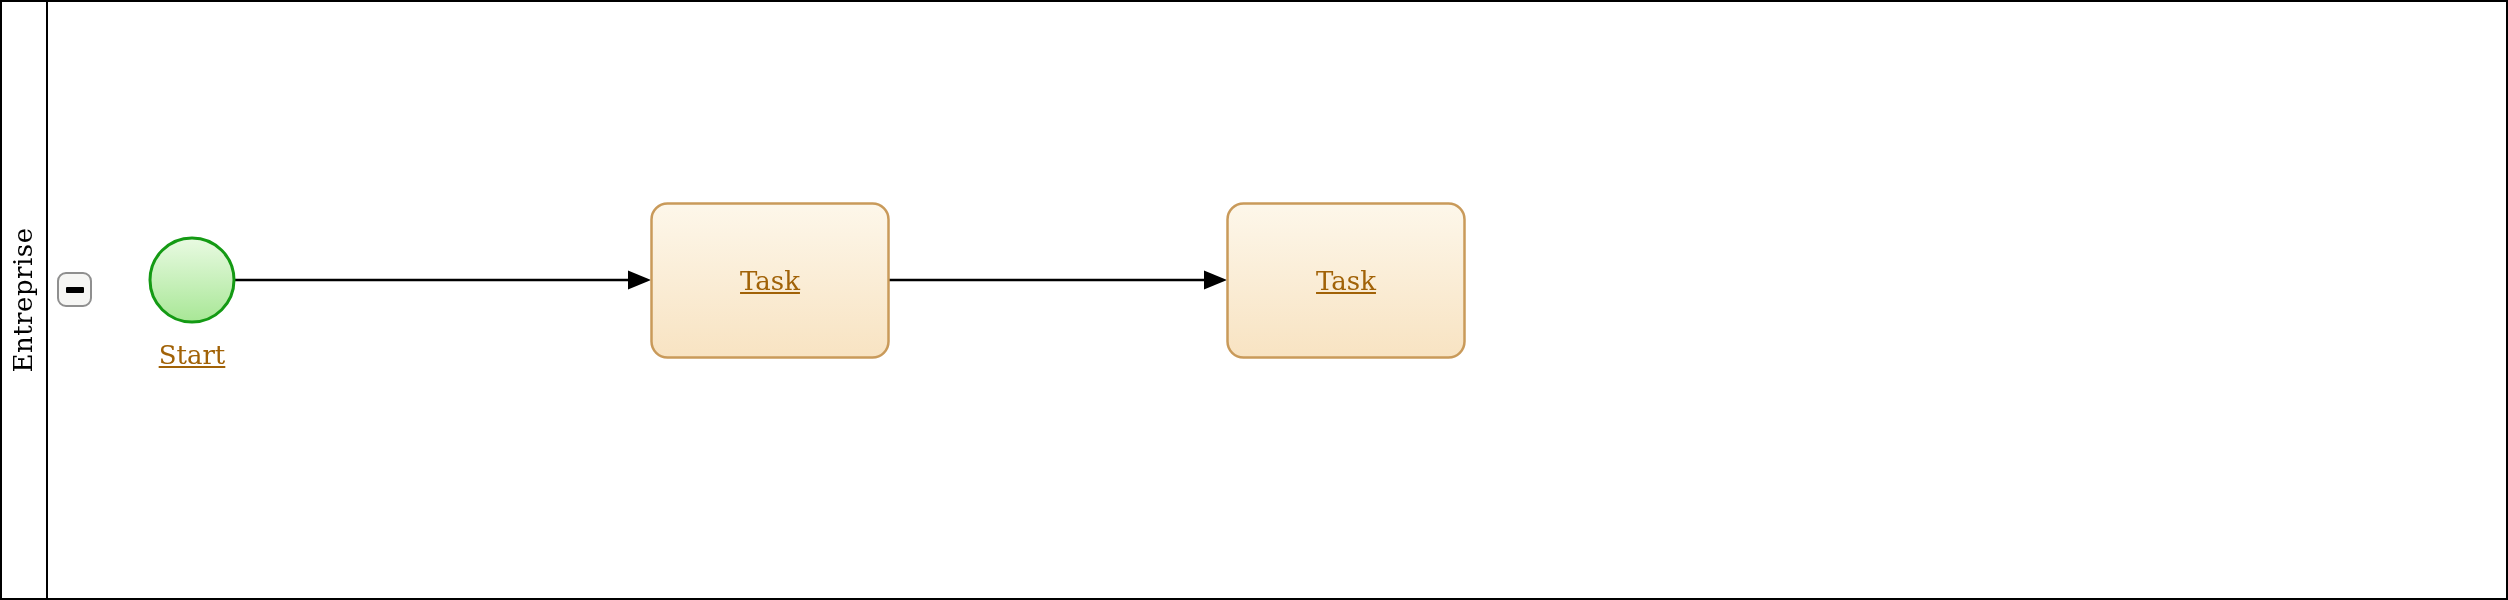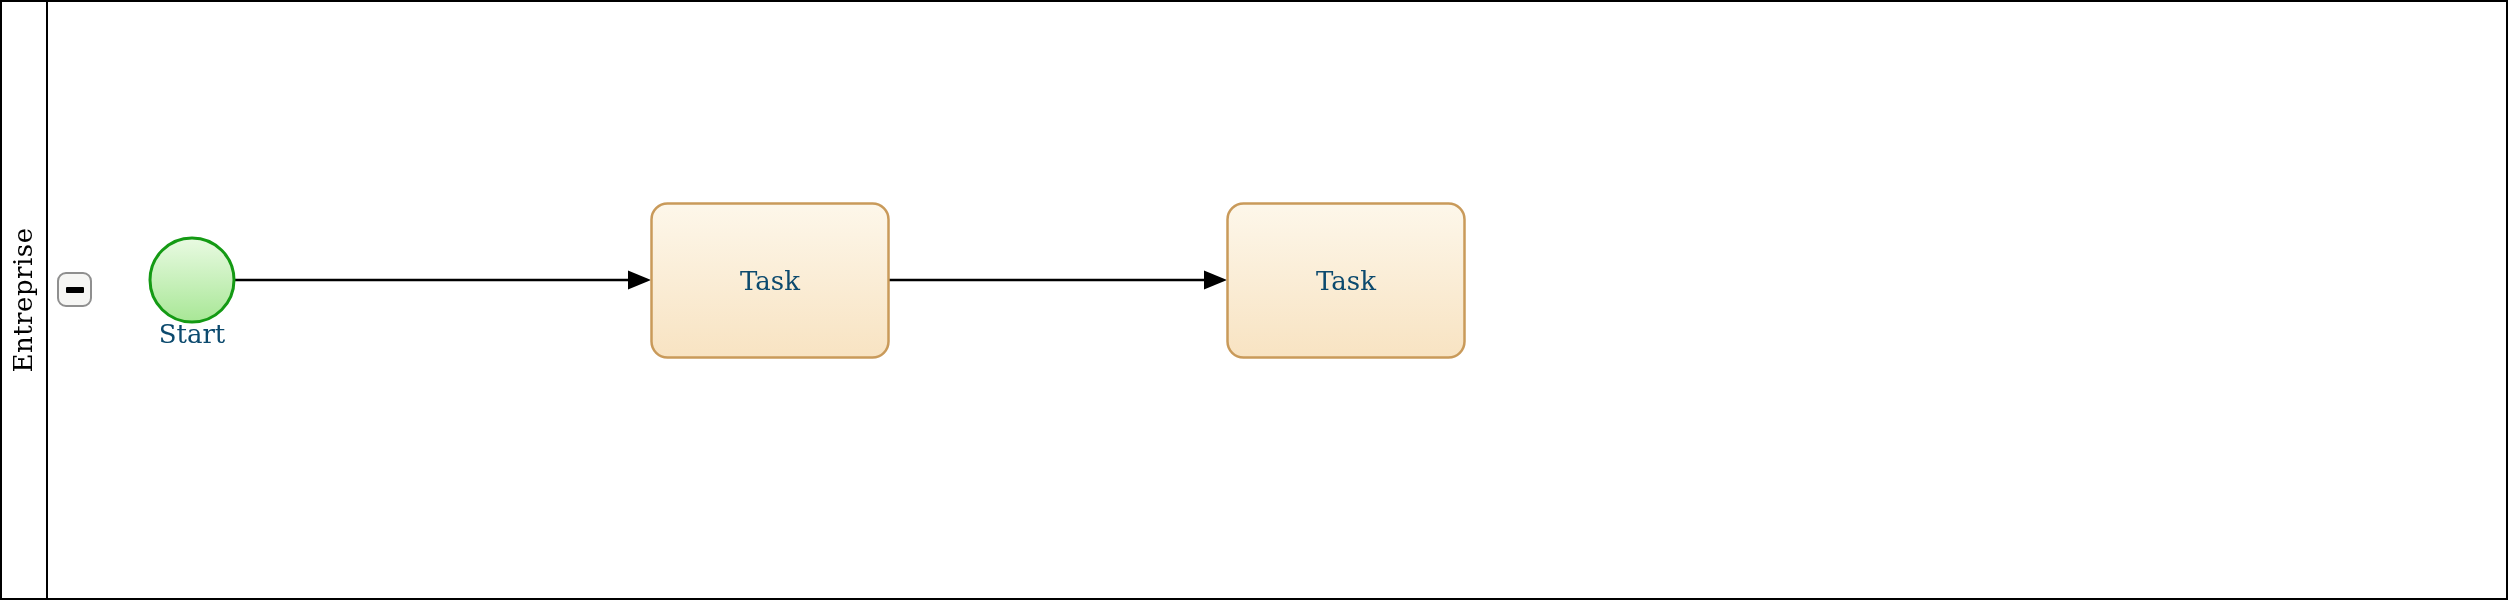--- a/index.html
+++ b/index.html
@@ -76,26 +76,27 @@
     width: 2508px;
     height: 600px;
   }
   
   .node-label {
     position: absolute;
     display: flex;
     align-items: center;
     justify-content: center;
     font-size: 26px;
-    color: #0c4a6e;
+    color: #a16207;
     pointer-events: none;
+    text-decoration: underline;
   }
   .start-label {
     left: 112px;
-    top: 319px;
+    top: 340px;
     width: 160px;
     height: 30px;
   }
   .task1-label {
     left: 651px;
     top: 203px;
     width: 238px;
     height: 155px;
   }
   .task2-label {

